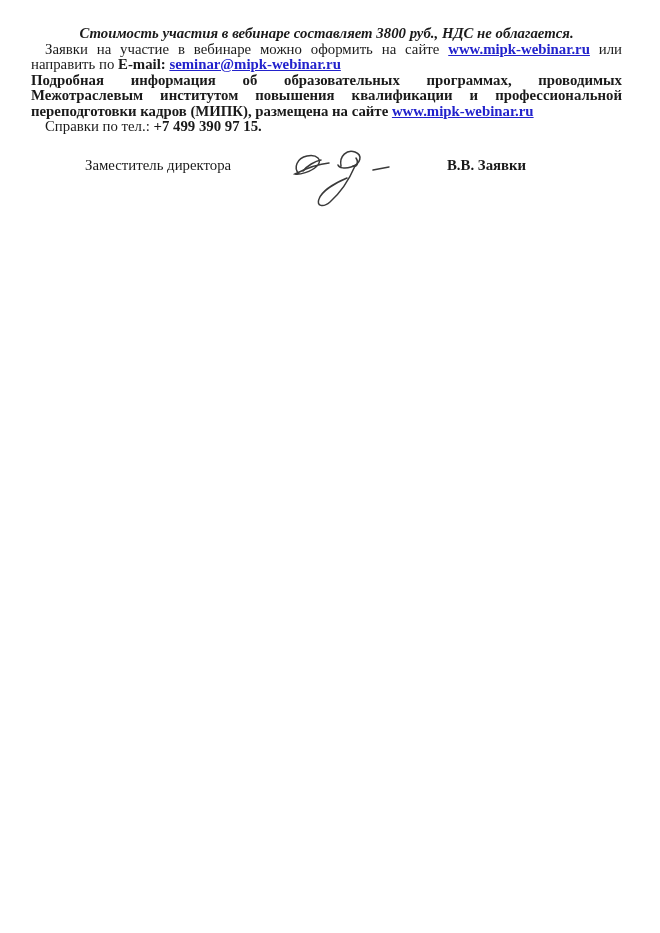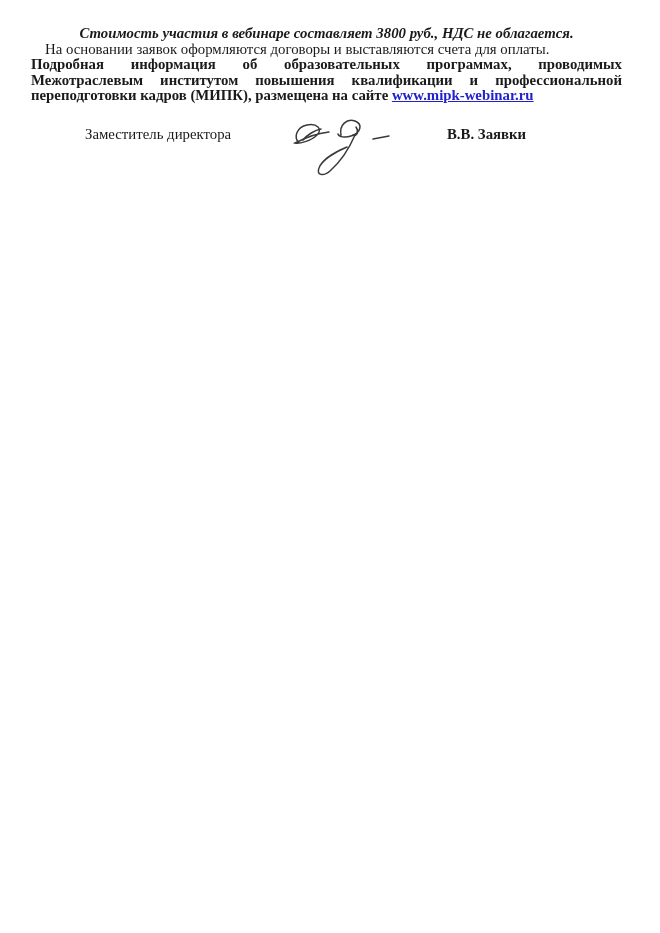--- a/index.html
+++ b/index.html
@@ -47,27 +47,28 @@
   .sig-mark svg { display: block; }
 </style>
 </head>
 <body>
 
 <div class="page">
   <div class="content">
 
     <p class="price-line">Стоимость участия в вебинаре составляет 3800 руб., НДС не облагается.</p>
 
+    <p class="justify indent"><span>Заявки на участие в вебинаре можно оформить на сайте </span><a class="doc-link">www.mipk-webinar.ru</a><span> или направить по </span><span class="bold">E-mail: </span><a class="doc-link">seminar@mipk-webinar.ru</a></p>
 
 
 
-    <p class="indent">На основании заявок оформляются договоры и выставляются счета для оплаты.</p>
 
     <p class="justify bold"><span>Подробная информация об образовательных программах, проводимых Межотраслевым институтом повышения квалификации и профессиональной переподготовки кадров (МИПК), размещена на сайте </span><a class="doc-link">www.mipk-webinar.ru</a></p>
 
+    <p class="indent"><span>Справки по тел.: </span><span class="bold">+7 499 390 97 15.</span></p>
 
     <div class="sig-row">
       <span class="sig-title">Заместитель директора</span>
       <span class="sig-mark">
         <svg width="112" height="72" viewBox="0 0 112 72" fill="none" xmlns="http://www.w3.org/2000/svg">
           <g stroke="#3a3a3a" stroke-width="1.5" stroke-linecap="round" fill="none">
             <path d="M10 30 C 4 24, 8 14, 18 12 C 28 10, 34 16, 28 22 C 22 28, 10 31, 6 30 C 14 26, 28 20, 40 19"></path>
             <path d="M14 27 C 18 22, 26 17, 32 16"></path>
             <path d="M52 22 C 50 12, 58 5, 66 8 C 74 11, 72 20, 62 23 C 56 25, 50 24, 49 21"></path>
             <path d="M64 22 C 68 24, 70 18, 67 14"></path>

